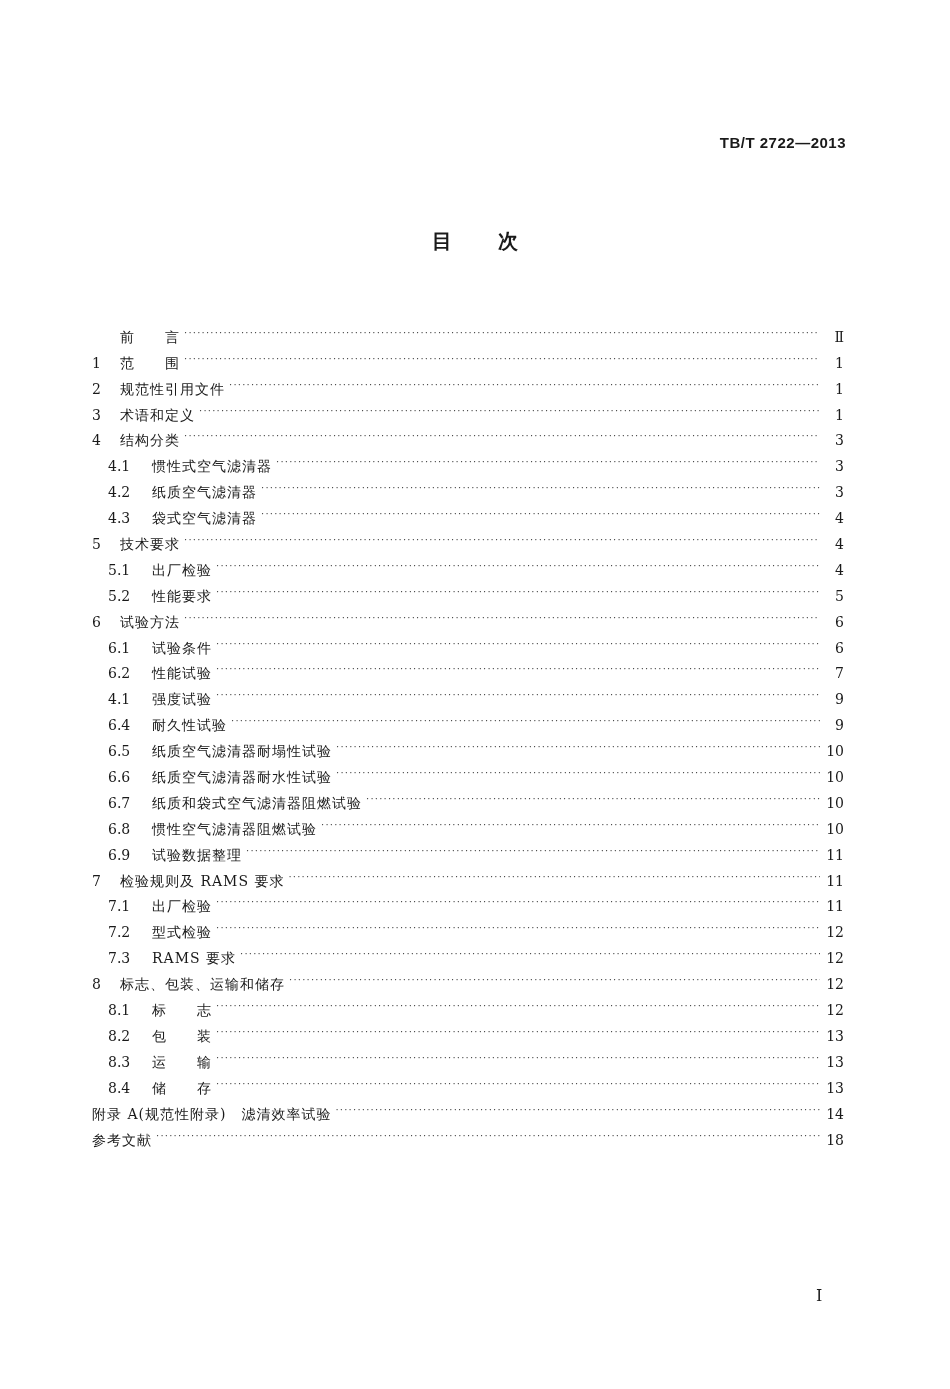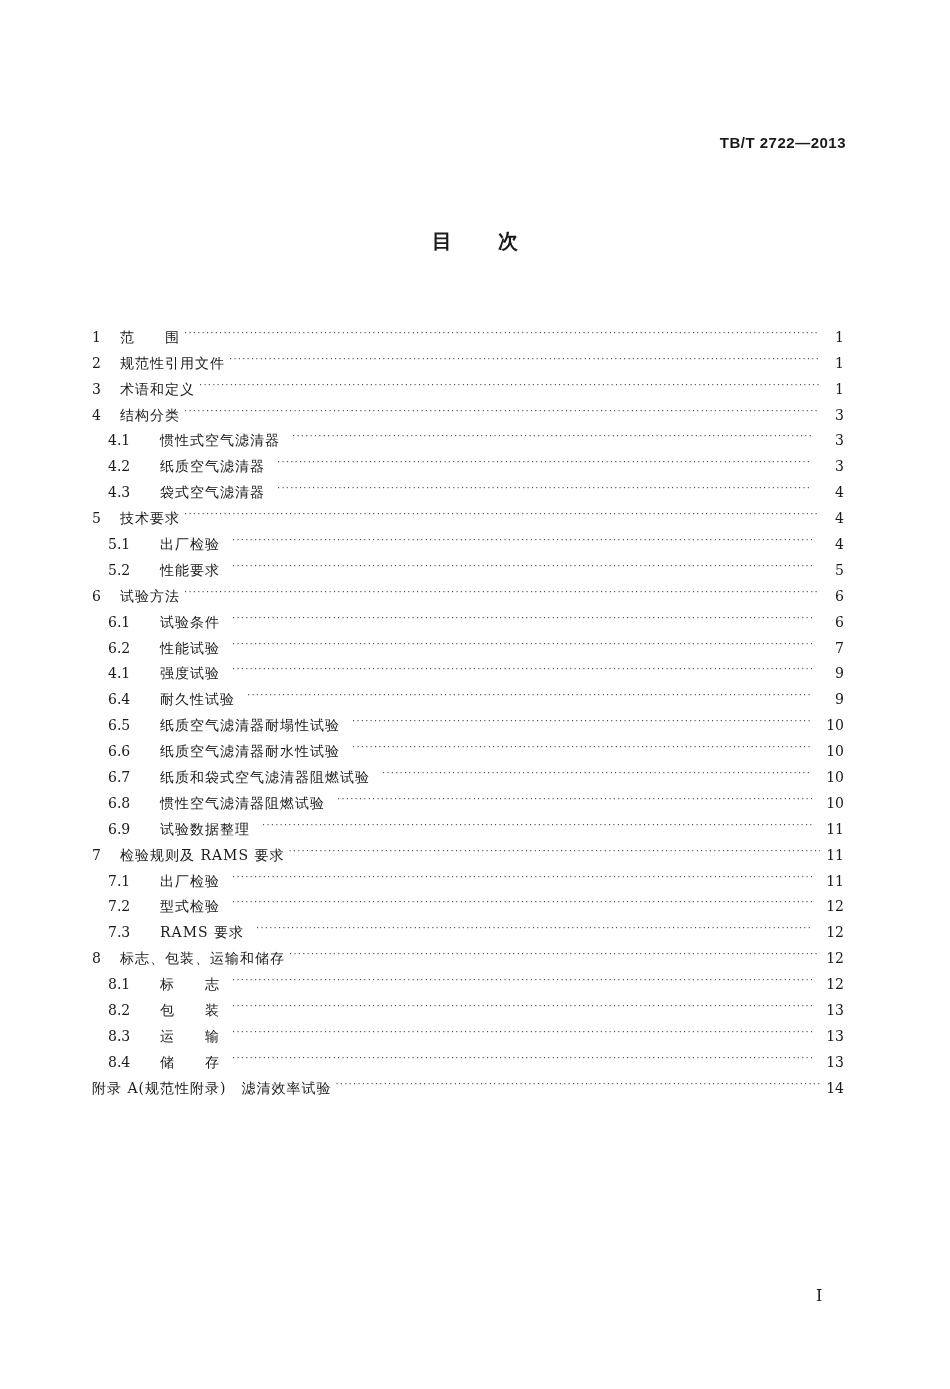--- a/index.html
+++ b/index.html
@@ -4,38 +4,44 @@
 <style>
   html, body { margin:0; padding:0; background:#ffffff; }
   body { width:950px; height:1389px; position:relative; overflow:hidden;
          font-family:"DejaVu Serif", serif; color:#1a1a1a; }
   .std-no { position:absolute; top:134px; right:104px; font-family:"Liberation Sans", sans-serif;
             font-weight:bold; font-size:15px; letter-spacing:0.5px; }
   .title { position:absolute; top:228px; left:0; width:950px; text-align:center;
            font-size:20px; font-weight:bold; letter-spacing:46px; padding-left:46px; box-sizing:border-box; }
   .toc { position:absolute; top:321px; left:92px; width:752px; }
   .row { display:flex; align-items:flex-end; height:25.9px; font-size:14px; line-height:20px; }
-  .row.l2 { padding-left:16px;gap:8px; }
+  .row.l2 { padding-left:16px; }
   .num { flex:0 0 auto; width:28px; white-space:nowrap; }
   .row.l2 .num { width:44px; }
   .label { flex:0 0 auto; white-space:nowrap; letter-spacing:1px; padding-right:4px; }
   .leader { flex:1 1 auto; overflow:hidden; white-space:nowrap; color:#333; letter-spacing:1.2px;
             font-size:10px; margin-bottom:4px; }
   .leader::after { content:"································································································································································"; }
   .page { flex:0 0 auto; width:24px; text-align:right; white-space:nowrap; font-size:14px; }
   .footer-page { position:absolute; top:1286px; left:816px; font-size:16px; }
 </style>
 </head>
 <body>
 
 <div class="std-no">TB/T 2722—2013</div>
 <div class="title">目次</div>
 
 <div class="toc" id="toc">
     <div class="row">
+      <span class="num"></span>
+      <span class="label">前　　言</span>
+      <span class="leader"></span>
+      <span class="page">Ⅱ</span>
+    </div>
+    <div class="row">
       <span class="num">1</span>
       <span class="label">范　　围</span>
       <span class="leader"></span>
       <span class="page">1</span>
     </div>
     <div class="row">
       <span class="num">2</span>
       <span class="label">规范性引用文件</span>
       <span class="leader"></span>
       <span class="page">1</span>
@@ -200,15 +206,20 @@
       <span class="num">8.4</span>
       <span class="label">储　　存</span>
       <span class="leader"></span>
       <span class="page">13</span>
     </div>
     <div class="row app">
       <span class="label">附录 A(规范性附录)　滤清效率试验</span>
       <span class="leader"></span>
       <span class="page">14</span>
     </div>
+    <div class="row app">
+      <span class="label">参考文献</span>
+      <span class="leader"></span>
+      <span class="page">18</span>
+    </div>
   </div>
 
 <div class="footer-page">Ⅰ</div>
 
 </body></html>

